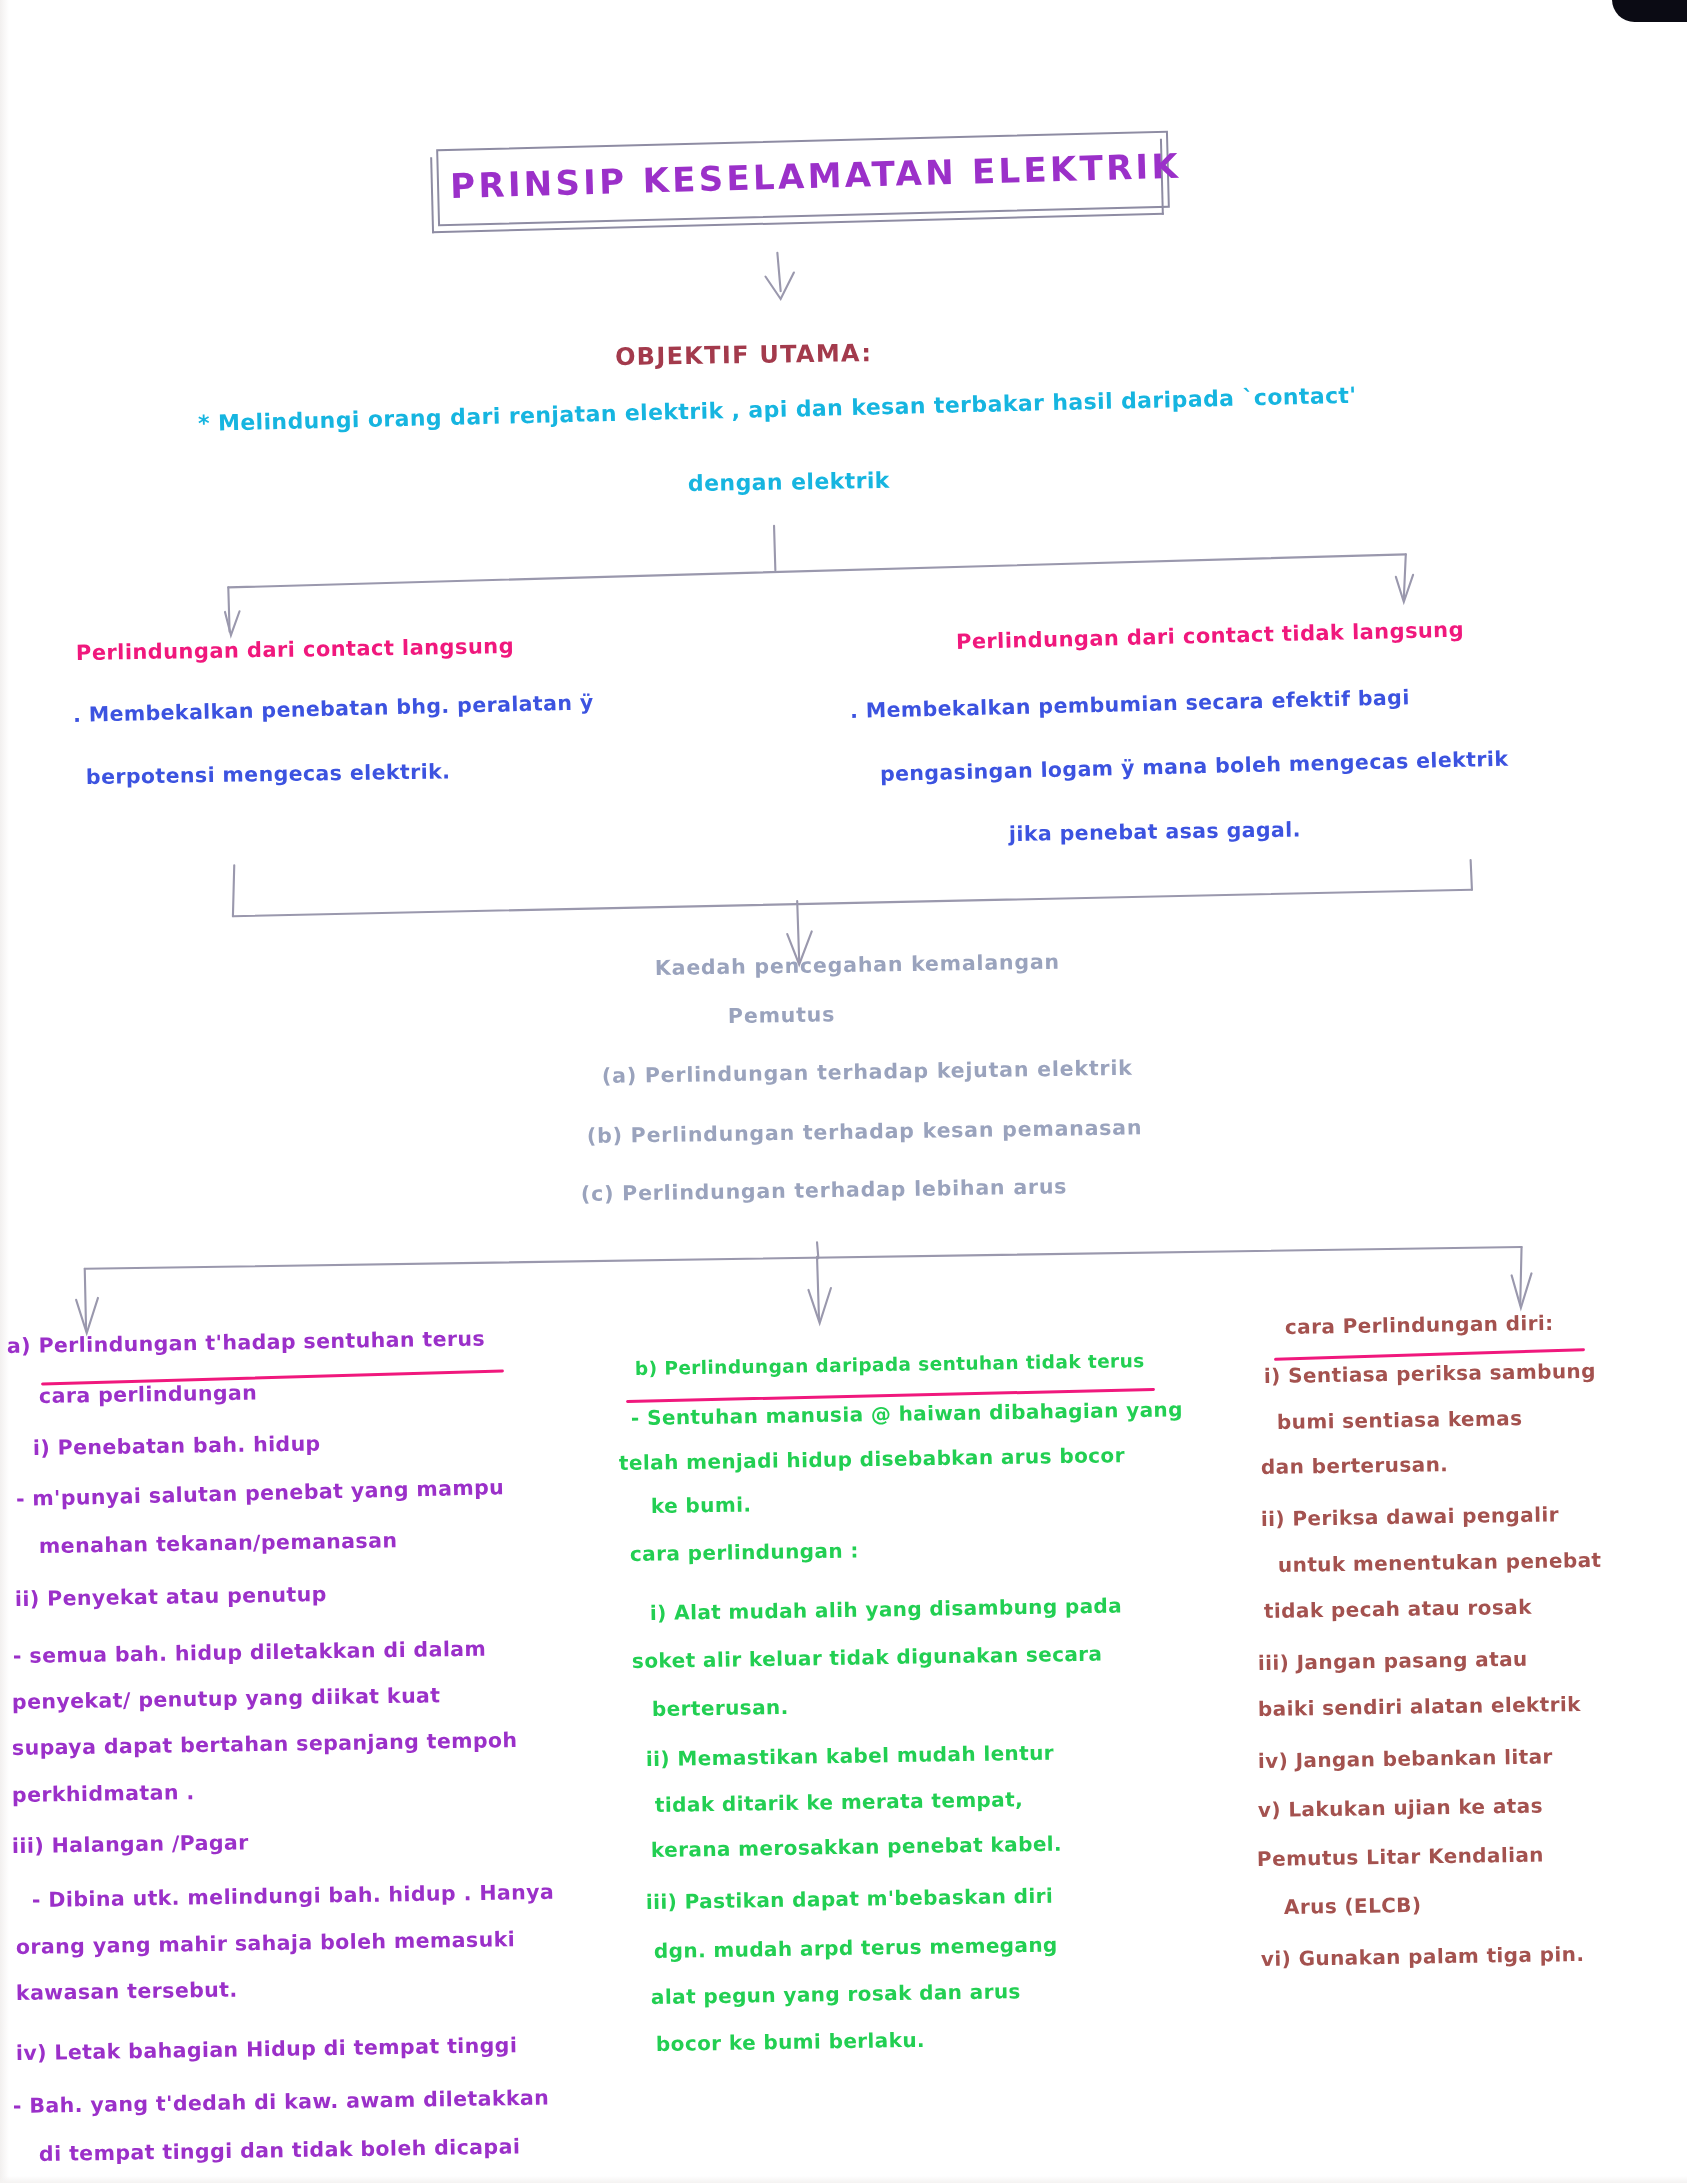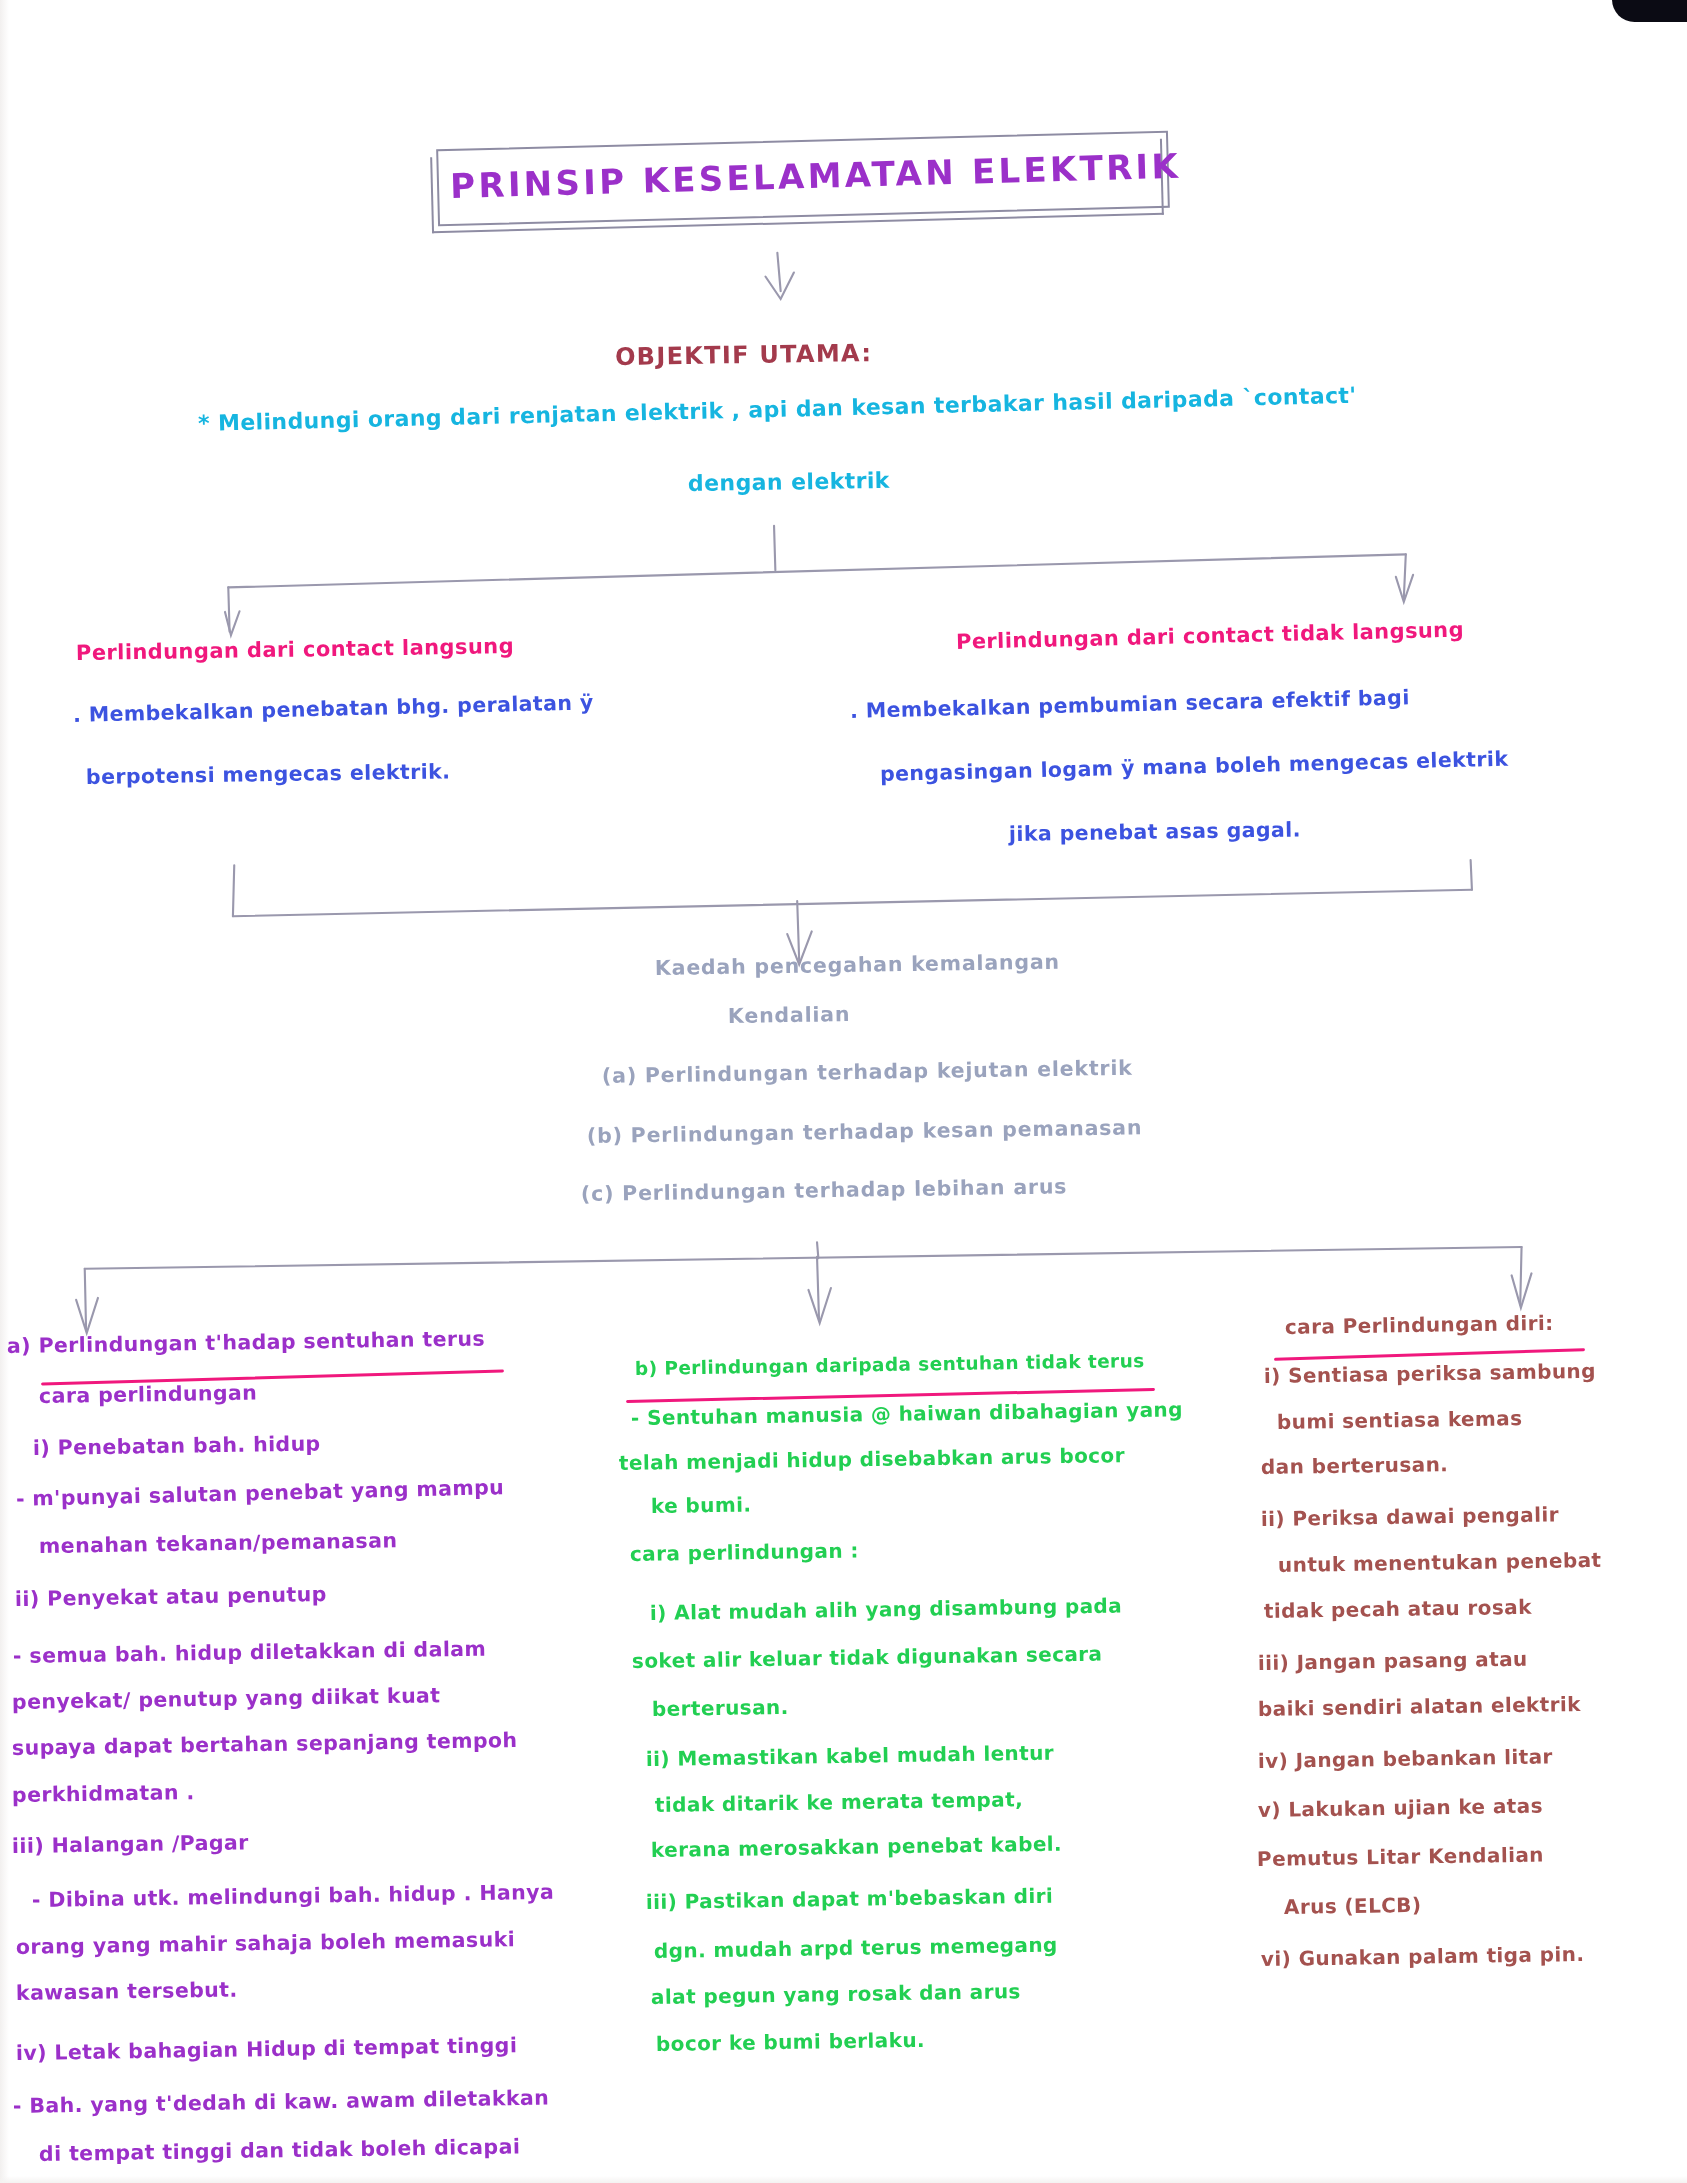--- a/index.html
+++ b/index.html
@@ -155,21 +155,21 @@
   <div id="bl-head" class="hand branch-head tilt-s">Perlindungan dari contact langsung</div>
   <div id="bl-b1" class="hand branch-body tilt-m">. Membekalkan penebatan bhg. peralatan ÿ</div>
   <div id="bl-b2" class="hand branch-body tilt-s">berpotensi mengecas elektrik.</div>
 
   <div id="br-head" class="hand branch-head tilt-m">Perlindungan dari contact tidak langsung</div>
   <div id="br-b1" class="hand branch-body tilt-m">. Membekalkan pembumian secara efektif bagi</div>
   <div id="br-b2" class="hand branch-body tilt-m">pengasingan logam ÿ mana boleh mengecas elektrik</div>
   <div id="br-b3" class="hand branch-body tilt-s">jika penebat asas gagal.</div>
 
   <div id="g1" class="hand pencil tilt-s">Kaedah pencegahan kemalangan</div>
-  <div id="g2" class="hand pencil tilt-s">Kendalian</div>
+  <div id="g2" class="hand pencil tilt-s">Pemutus</div>
   <div id="g3" class="hand pencil tilt-s">(a) Perlindungan terhadap kejutan elektrik</div>
   <div id="g4" class="hand pencil tilt-s">(b) Perlindungan terhadap kesan pemanasan</div>
   <div id="g5" class="hand pencil tilt-s">(c) Perlindungan terhadap lebihan arus</div>
 
   <div id="col-a" class="col hand">
     <span class="ln tilt-s" style="left:0px;top:0px;">a) Perlindungan t'hadap sentuhan terus</span>
     <span class="u-pink" style="left:34px;top:40px;width:463px;transform:rotate(-1.6deg);"></span>
     <span class="ln tilt-s" style="left:32px;top:50px;">cara perlindungan</span>
     <span class="ln tilt-s" style="left:26.5px;top:102px;">i) Penebatan bah. hidup</span>
     <span class="ln tilt-m" style="left:9.3px;top:153px;">- m'punyai salutan penebat yang mampu</span>

